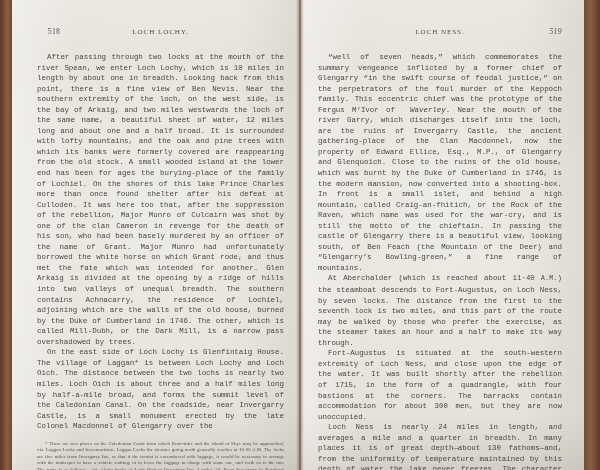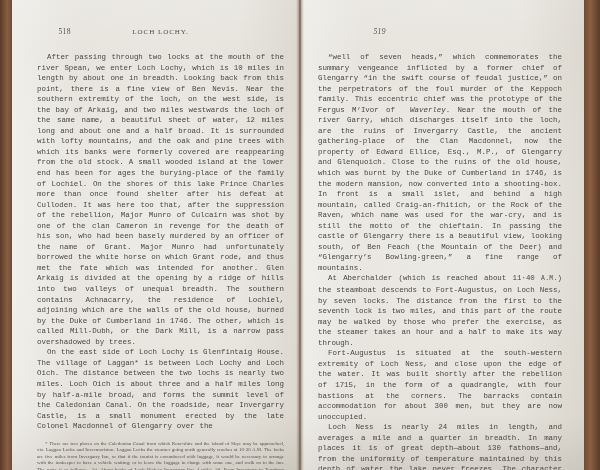--- a/index.html
+++ b/index.html
@@ -109,21 +109,21 @@
     flex: 0 0 34px;
   }
   .running-head .title {
     flex: 1 1 auto;
     text-align: center;
   }
   .running-head .spacer {
     width: 34px;
     flex: 0 0 34px;
   }
-  .leaf-left  .running-head .folio  { text-align: right; }
+  .leaf-left  .running-head .folio  { text-align: center; }
   .leaf-right .running-head .folio  { text-align: right; order: 3; font-style: italic; }
   .leaf-right .running-head .spacer { order: 1; }
   .leaf-right .running-head .title  { order: 2; }
 
   
   .para {
     margin: 0;
     font-size: 7.45px;
     line-height: 10.55px;
     text-align: justify;
@@ -200,20 +200,21 @@
 
     </div>
     <div class="speckle"></div>
   </div>
 
   <div class="leaf leaf-right">
     <div class="page-body">
 
       <div class="running-head">
         <span class="spacer"></span>
+        <span class="title">LOCH NESS.</span>
         <span class="folio">519</span>
       </div>
 
       <p class="para">“well of seven heads,” which commemorates the summary vengeance inflicted by a former chief of Glengarry “in the swift course of feudal justice,” on the perpetrators of the foul murder of the Keppoch family. This eccentric chief was the prototype of the Fergus M‘Ivor of <em>Waverley</em>. Near the mouth of the river Garry, which discharges itself into the loch, are the ruins of Invergarry Castle, the ancient gathering-place of the Clan Macdonnel, now the property of Edward Ellice, Esq., M.P., of Glengarry and Glenquoich. Close to the ruins of the old house, which was burnt by the Duke of Cumberland in 1746, is the modern mansion, now converted into a shooting-box. In front is a small islet, and behind a high mountain, called Craig-an-fhitich, or the Rock of the Raven, which name was used for the war-cry, and is still the motto of the chieftain. In passing the castle of Glengarry there is a beautiful view, looking south, of Ben Feach (the Mountain of the Deer) and “Glengarry’s Bowling-green,” a fine range of mountains.</p>
       <p class="para">At Aberchalder (which is reached about 11·40 <span class="sc">A.M.</span>) the steamboat descends to Fort-Augustus, on Loch Ness, by seven locks. The distance from the first to the seventh lock is two miles, and this part of the route may be walked by those who prefer the exercise, as the steamer takes an hour and a half to make its way through.</p>
       <p class="para">Fort-Augustus is situated at the south-western extremity of Loch Ness, and close upon the edge of the water. It was built shortly after the rebellion of 1715, in the form of a quadrangle, with four bastions at the corners. The barracks contain accommodation for about 300 men, but they are now unoccupied.</p>
       <p class="para">Loch Ness is nearly 24 miles in length, and averages a mile and a quarter in breadth. In many places it is of great depth—about 130 fathoms—and, from the uniformity of temperature maintained by this depth of water the lake never freezes. The character of its scenery, though not so varied as that through which we have already conducted the tourist, is particularly interesting at some points. The first of these is at <span class="sc">INVERMORISTON</span>, a short distance from Fort-Augustus. The pier lately erected here by Lord Lovat for the convenience of passengers is reached on the way north about 12·45 <span class="sc">P.M.</span></p>
 
     </div>
     <div class="speckle"></div>

